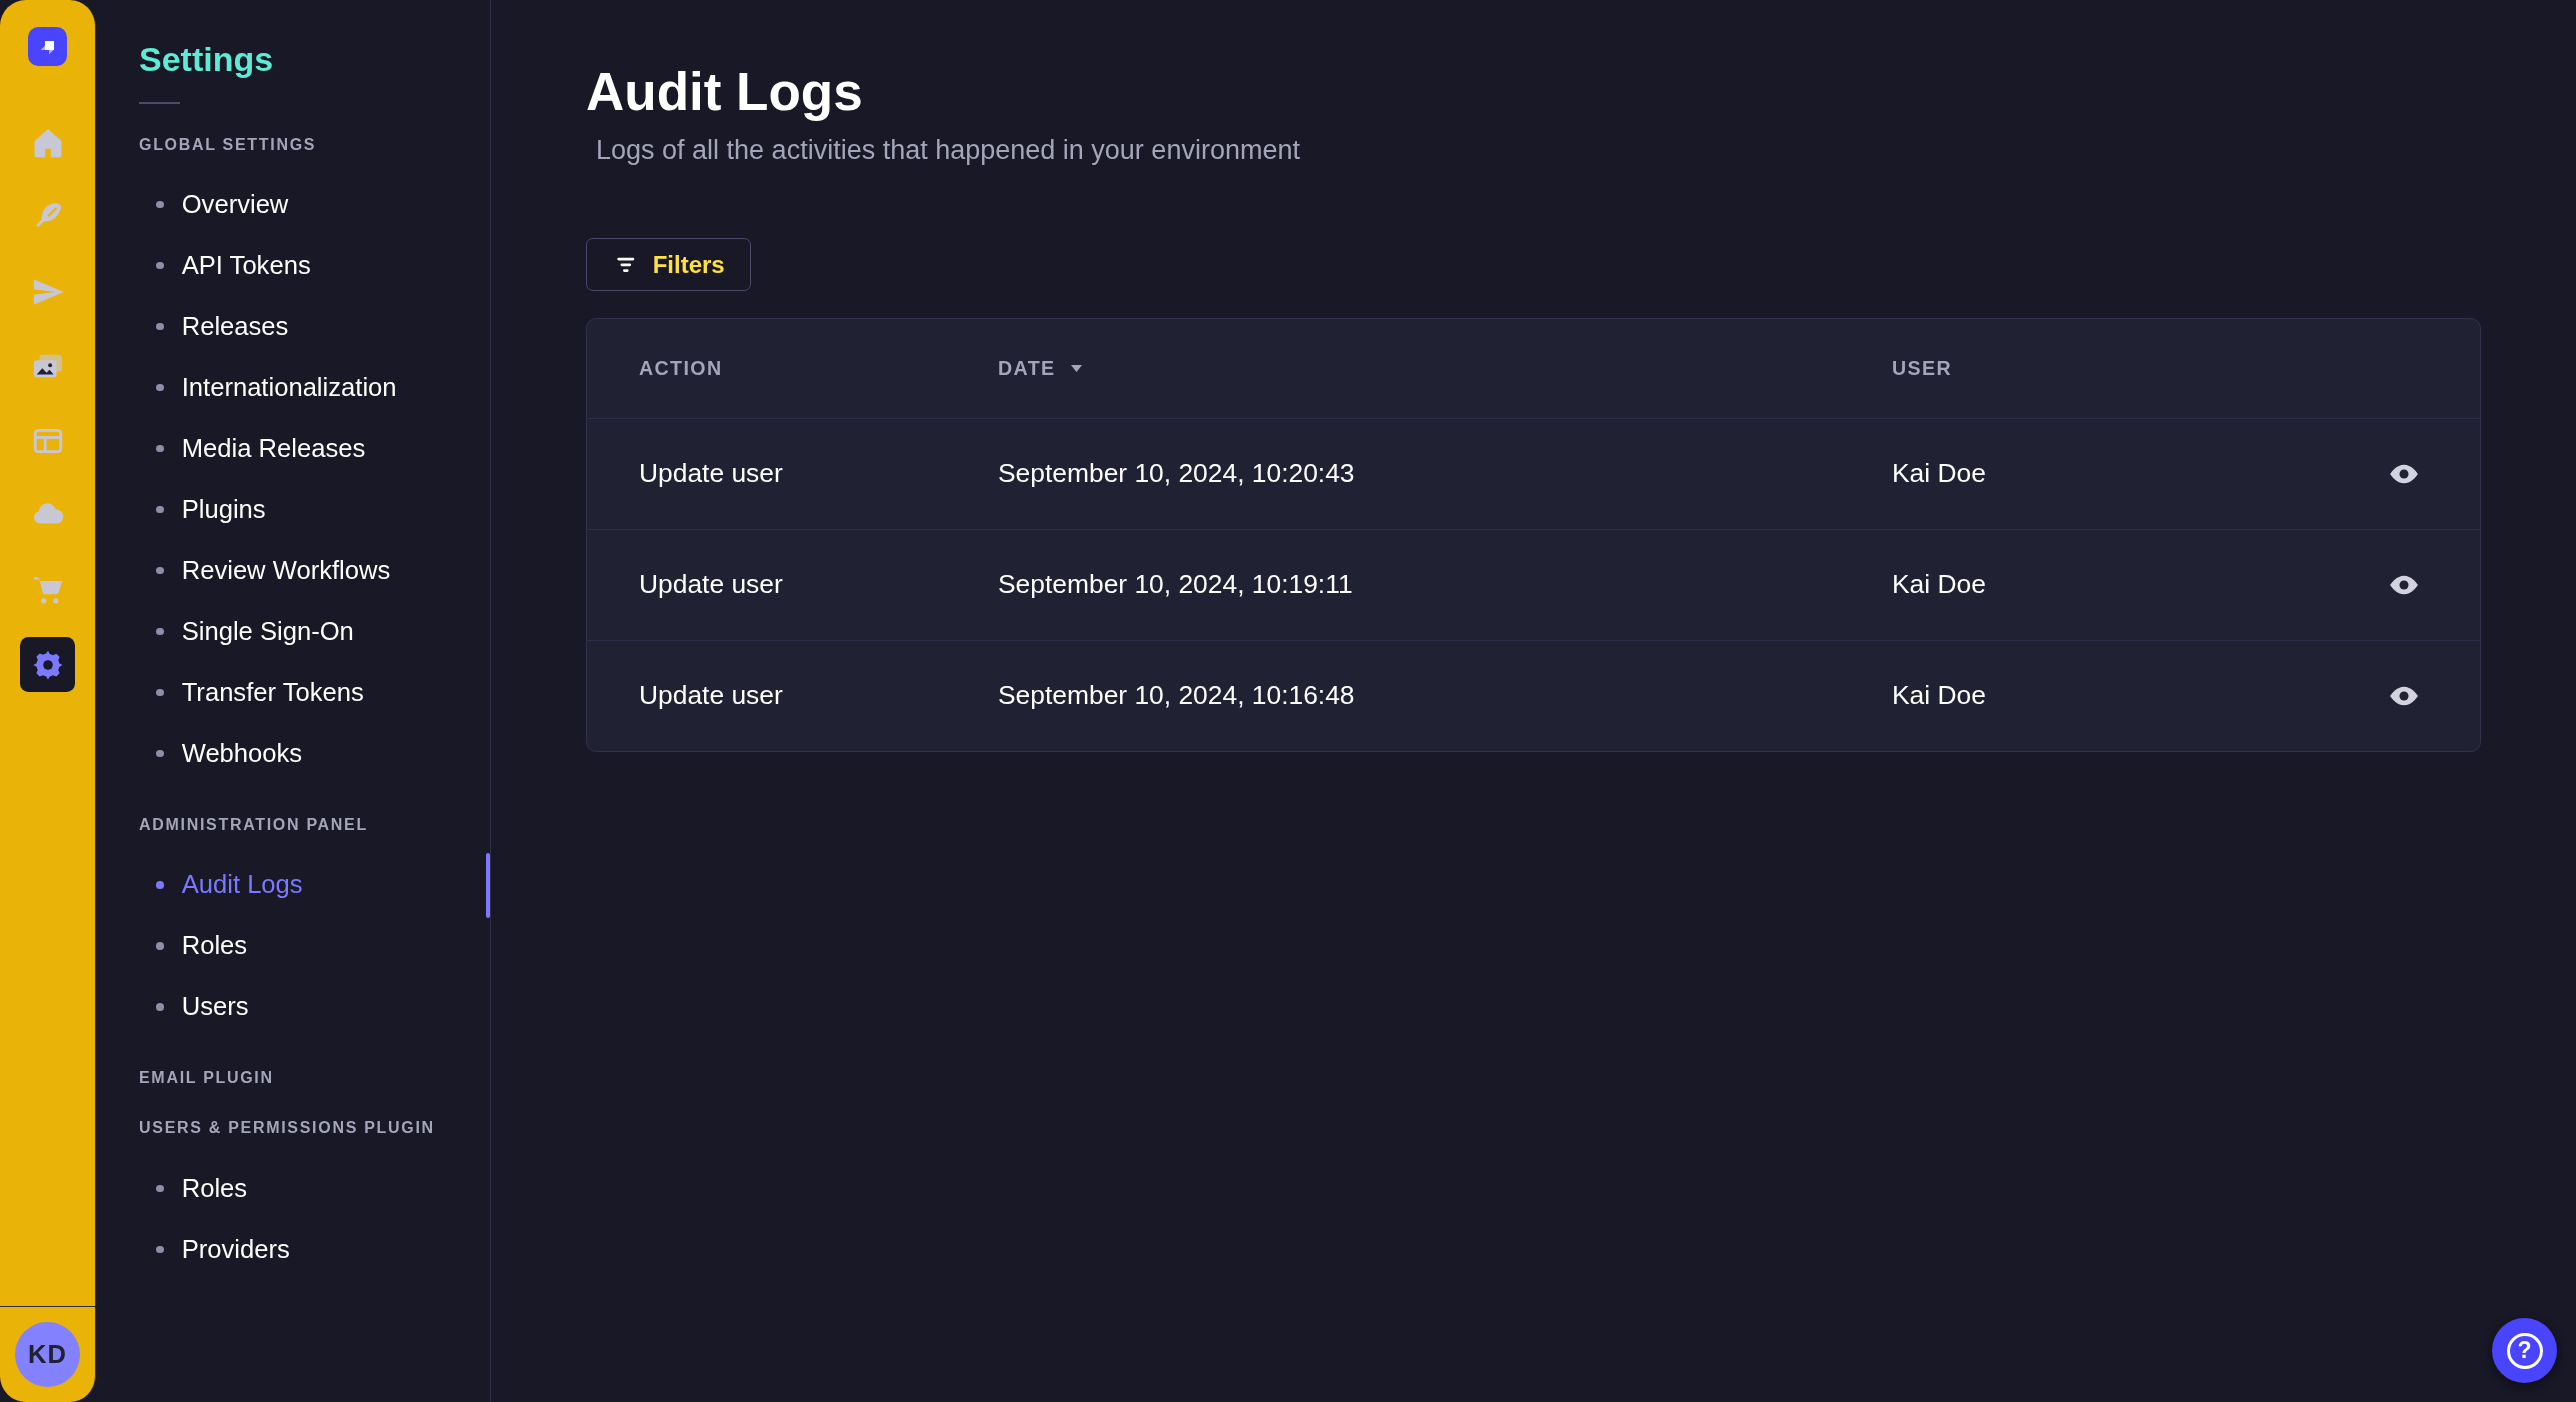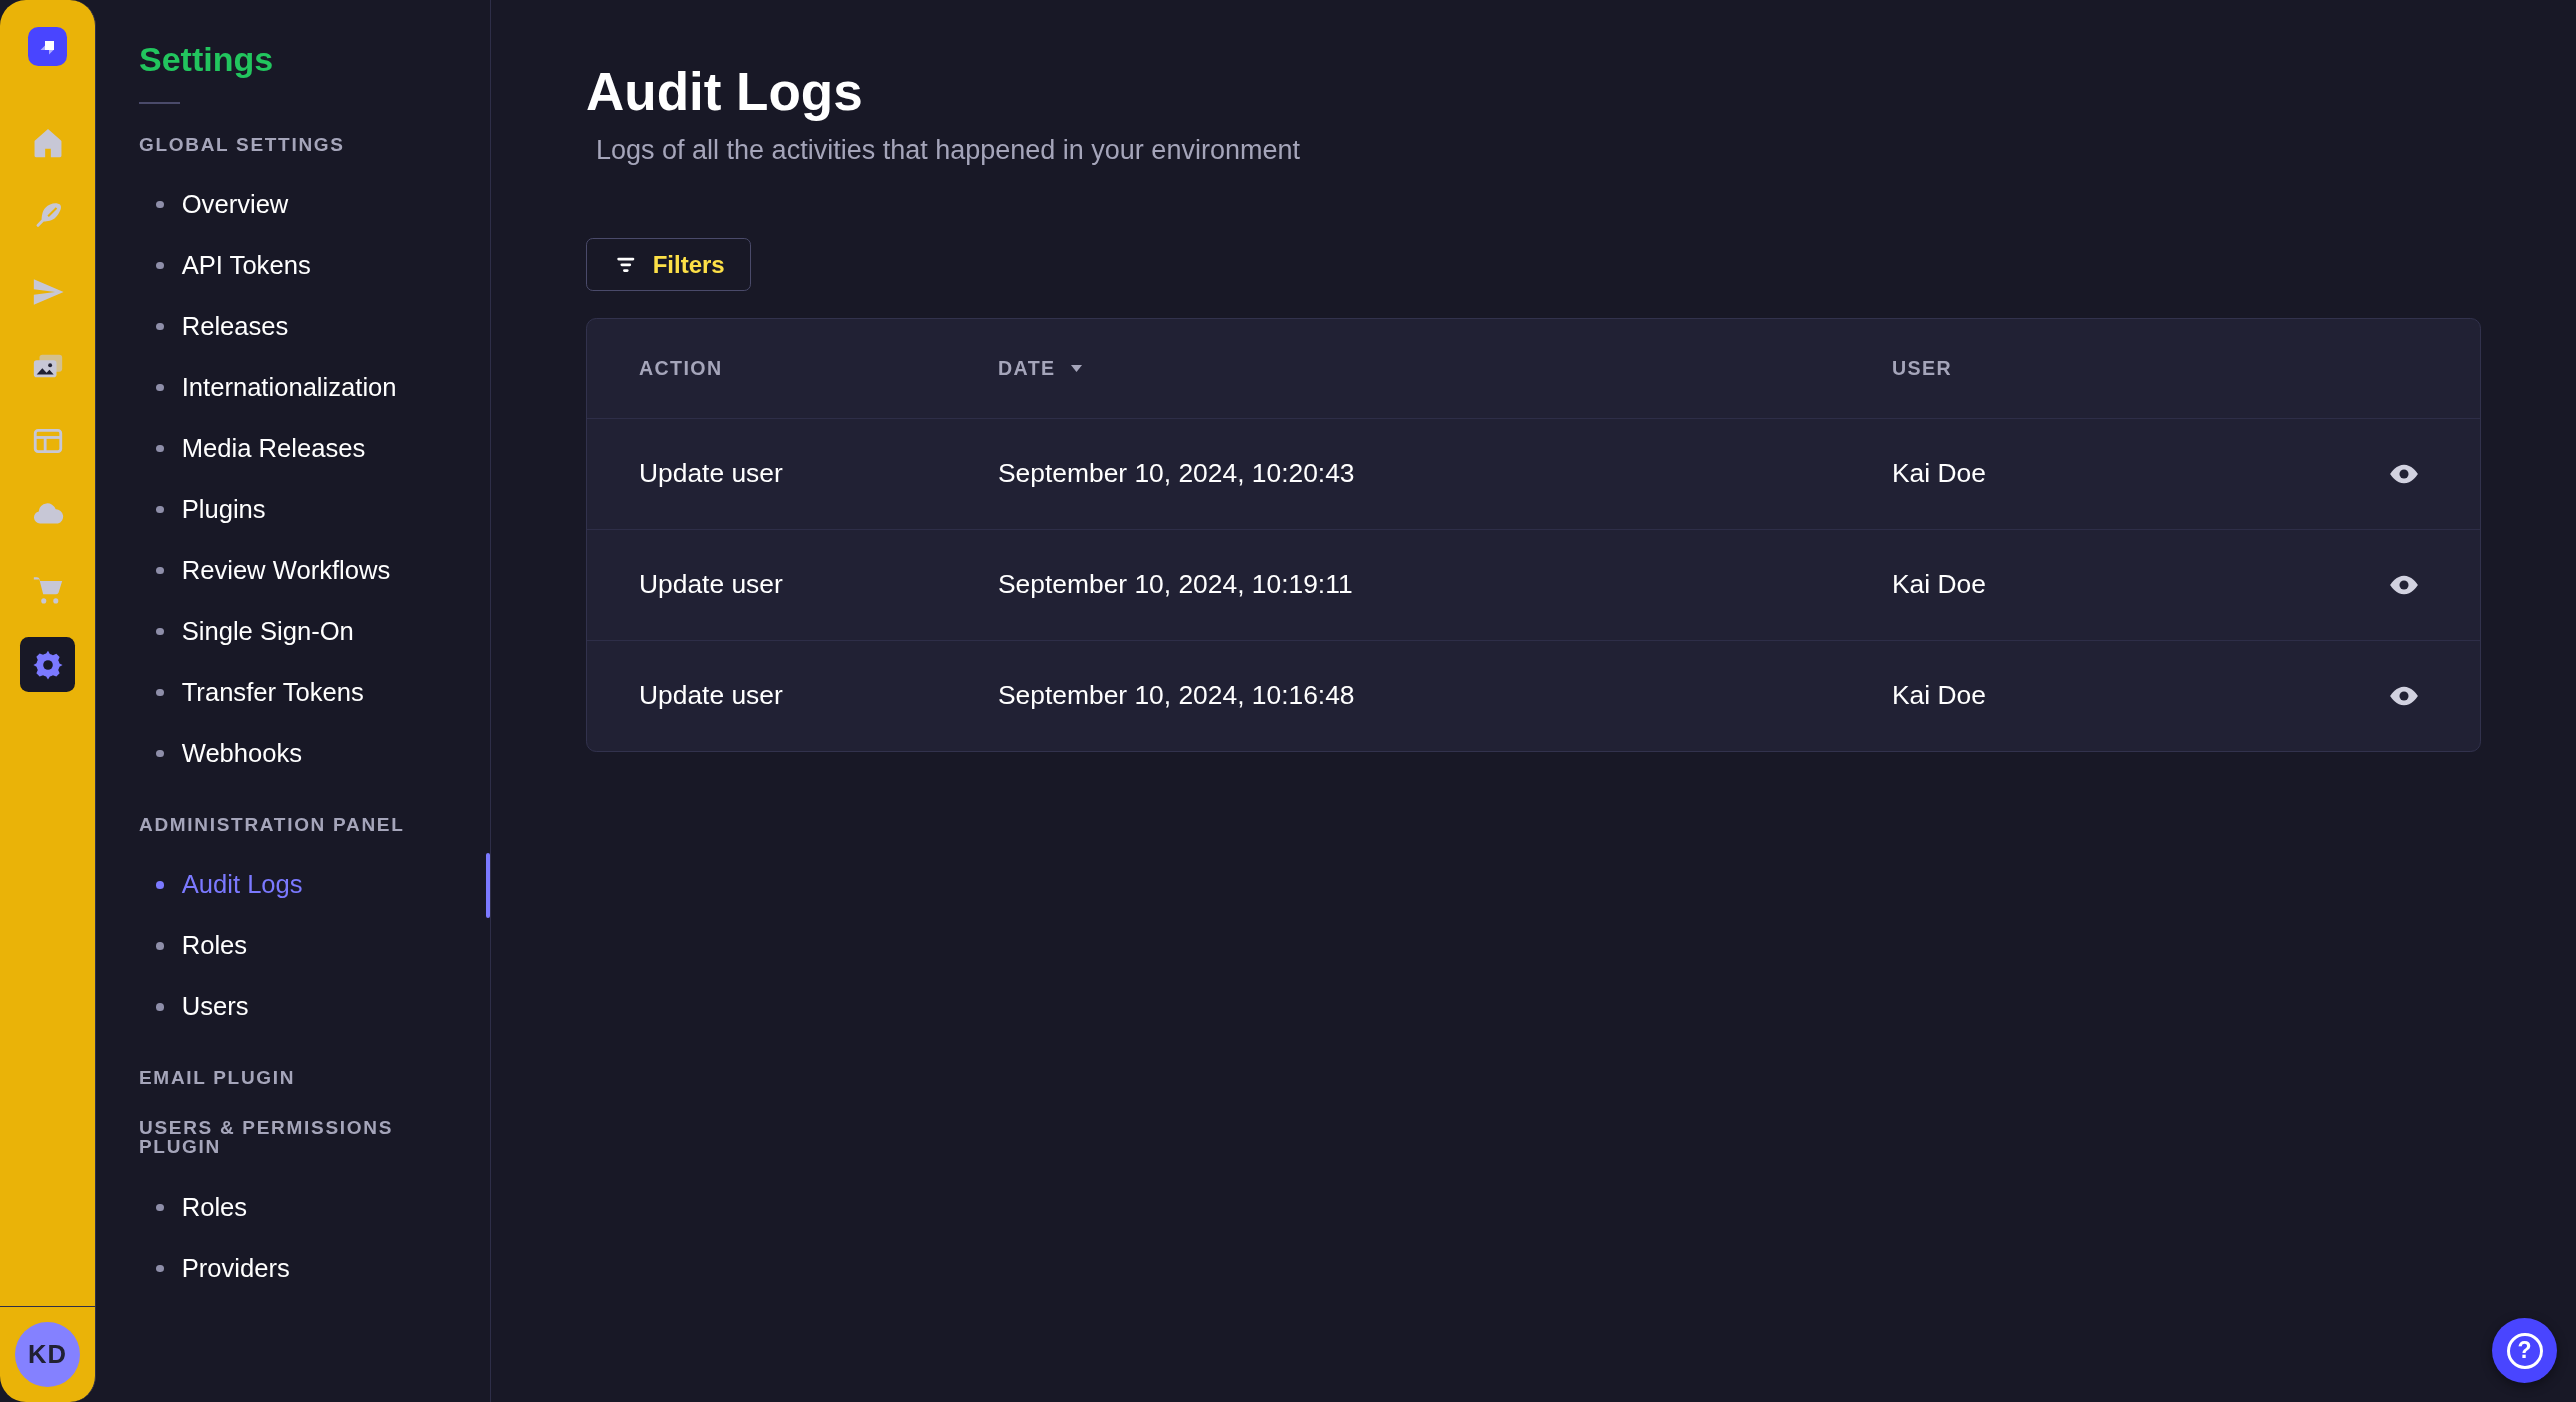--- a/index.html
+++ b/index.html
@@ -44,25 +44,25 @@
 
   
   .sidebar {
     width:395px; height:100%; flex-shrink:0;
     background:#181826;
     border-right:0.9px solid #2e2e48;
     padding-top:39px;
     position:relative;
     overflow:hidden;
   }
-  .sidebar h1 { margin-left:43px; font-size:34px; line-height:41px; font-weight:bold; color:#22c55e; }
+  .sidebar h1 { margin-left:43px; font-size:34px; line-height:41px; font-weight:bold; color:#5eead4; }
   .head-divider { margin:22px 0 0 43px; width:41px; height:1.7px; background:#4a4a6a; }
   .section-label {
     margin:31px 43px 20.4px 43px;
-    font-size:19px; line-height:19px; font-weight:bold;
+    font-size:16px; line-height:19px; font-weight:bold;
     letter-spacing:1.7px; color:#a5a5ba;
   }
   .nav-list { list-style:none; }
   .nav-item {
     height:61px; display:flex; align-items:center;
     padding-left:60px; gap:18px; cursor:pointer; position:relative;
   }
   .bullet { width:7.7px; height:7.7px; border-radius:50%; background:#8e8ea9; flex-shrink:0; }
   .nav-label { font-size:25.6px; color:#ffffff; }
   .nav-item.active .bullet { background:#7b79ff; }

